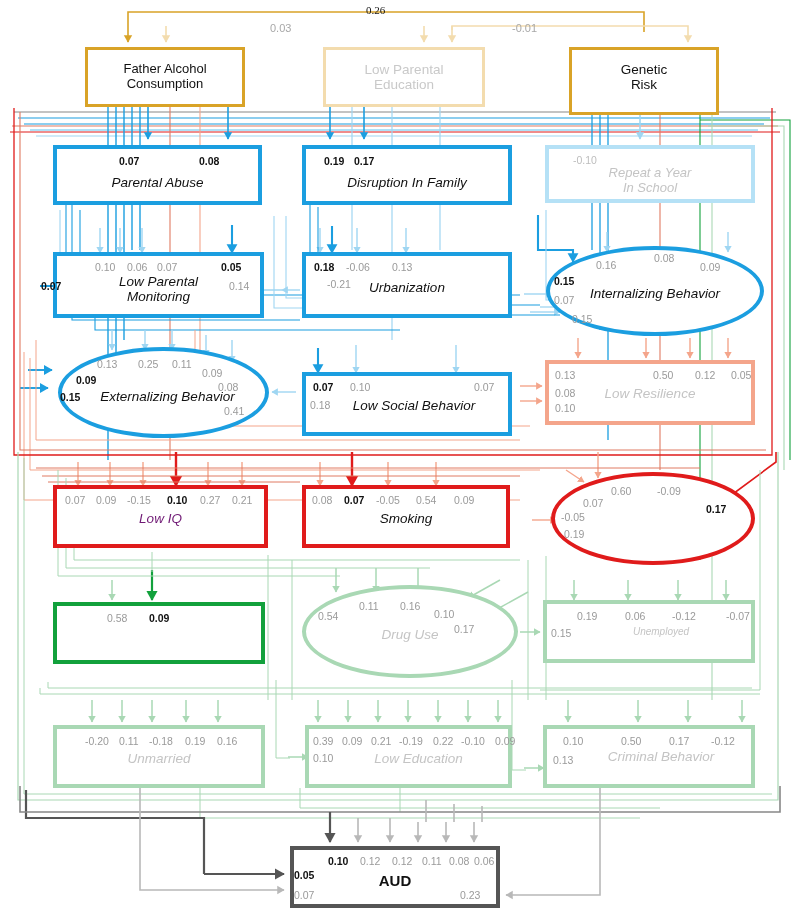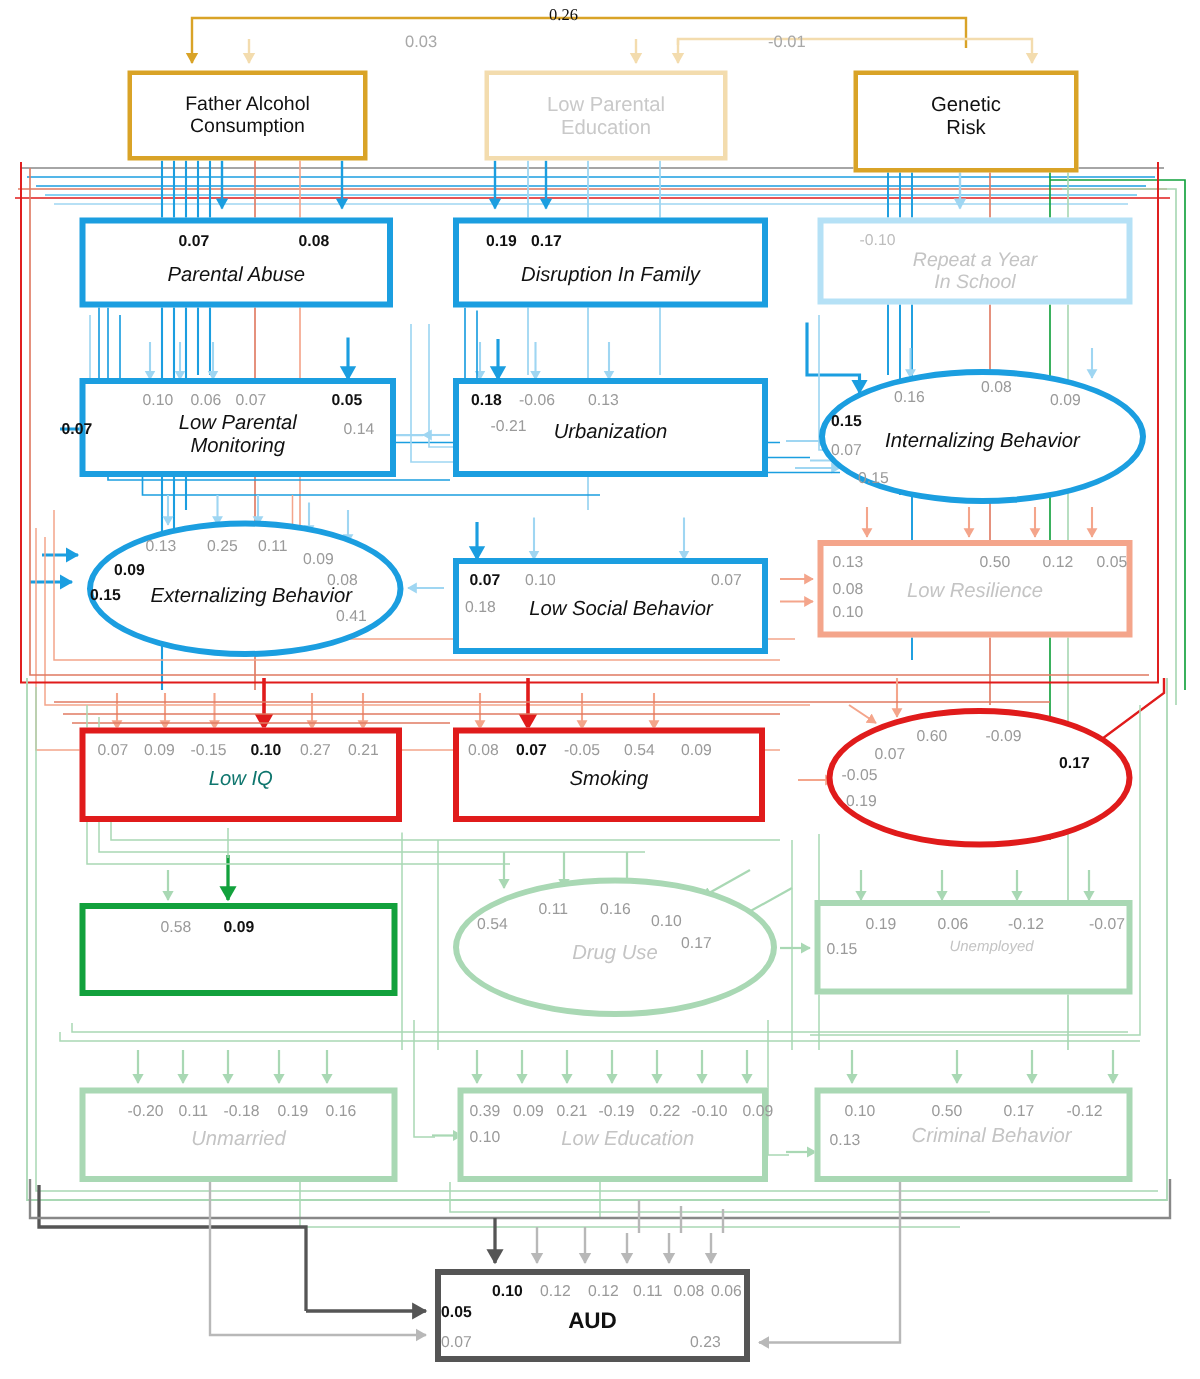--- a/index.html
+++ b/index.html
@@ -375,21 +375,21 @@
     <div class="title" style="top:22px;font-size:13.5px;color:#c4c4c4;">Low Resilience</div>
     <div class="coef g" style="left:6px;top:6px;">0.13</div>
     <div class="coef g" style="left:104px;top:6px;">0.50</div>
     <div class="coef g" style="left:146px;top:6px;">0.12</div>
     <div class="coef g" style="left:182px;top:6px;">0.05</div>
     <div class="coef g" style="left:6px;top:24px;">0.08</div>
     <div class="coef g" style="left:6px;top:39px;">0.10</div>
   </div>
 
   <div class="node box" style="left:53px;top:485px;width:215px;height:63px;border-width:4px;border-color:#e01b1b;">
-    <div class="title" style="top:22px;font-size:13.5px;color:#0f766e;text-align:center;">Low IQ</div>
+    <div class="title" style="top:22px;font-size:13.5px;color:#701a75;text-align:center;">Low IQ</div>
     <div class="coef g" style="left:8px;top:6px;">0.07</div>
     <div class="coef g" style="left:39px;top:6px;">0.09</div>
     <div class="coef g" style="left:70px;top:6px;">-0.15</div>
     <div class="coef b" style="left:110px;top:6px;">0.10</div>
     <div class="coef g" style="left:143px;top:6px;">0.27</div>
     <div class="coef g" style="left:175px;top:6px;">0.21</div>
   </div>
 
   <div class="node box" style="left:302px;top:485px;width:208px;height:63px;border-width:4px;border-color:#e01b1b;">
     <div class="title" style="top:22px;font-size:13.5px;color:#111111;">Smoking</div>

